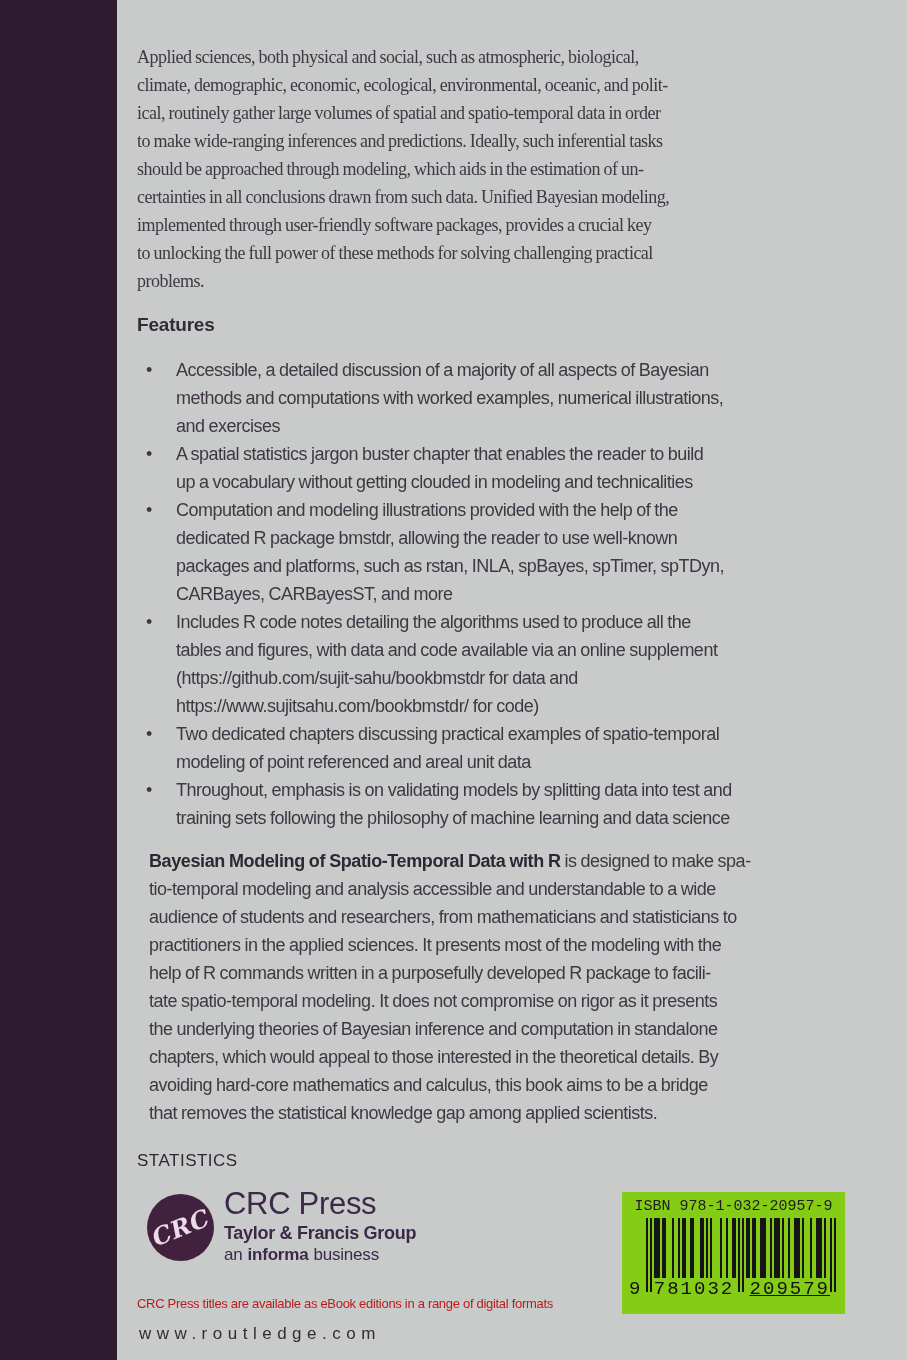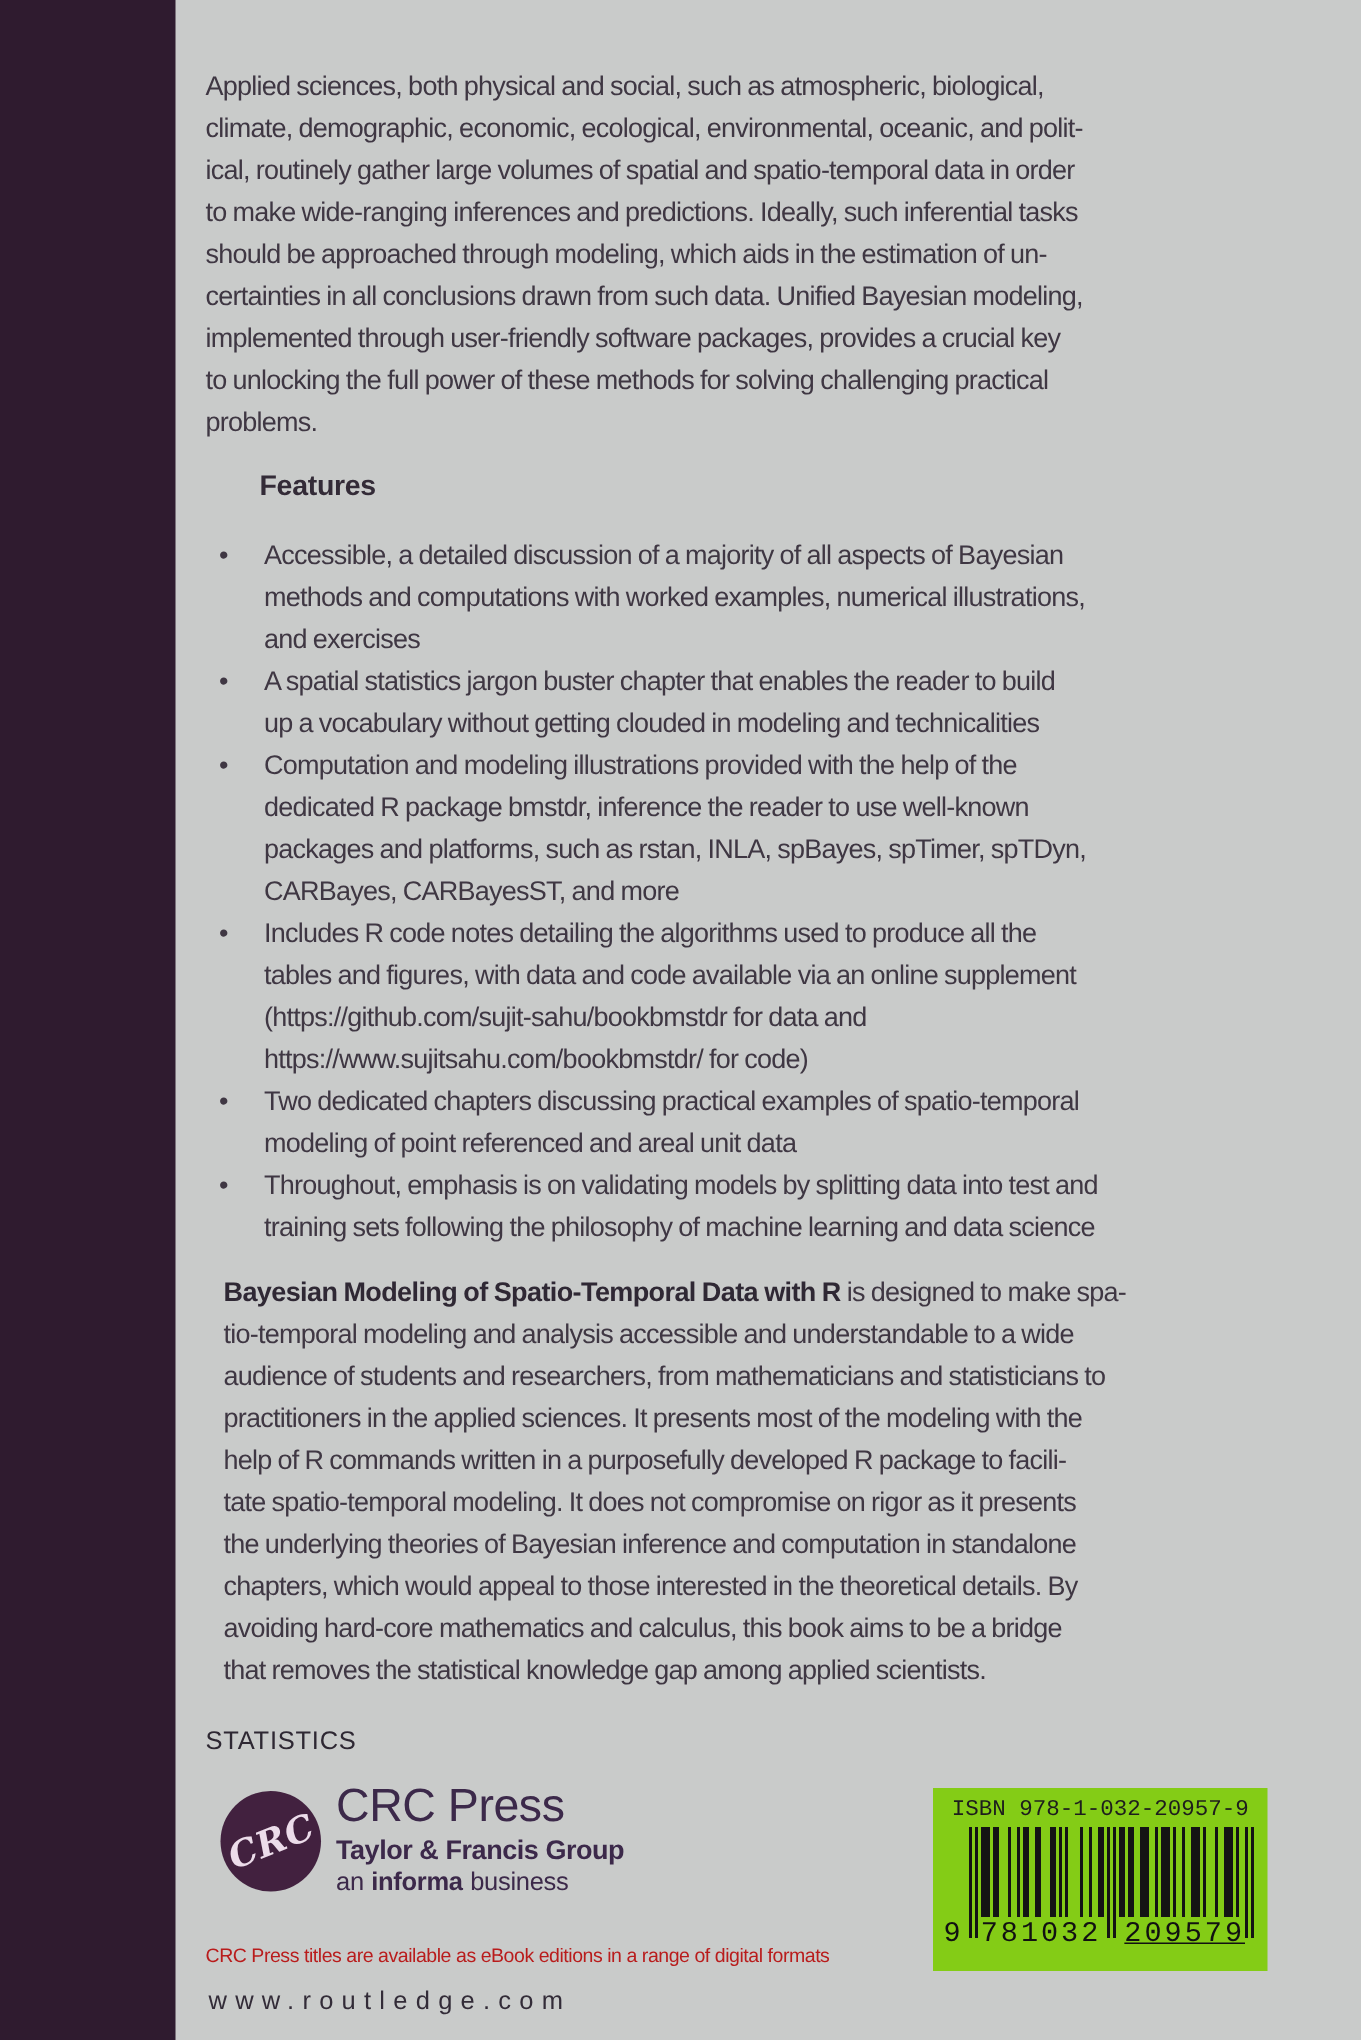--- a/index.html
+++ b/index.html
@@ -13,27 +13,26 @@
   }
   .spine {
     position:absolute; left:0; top:0; bottom:0; width:117px;
     background:#2f1b2f;
   }
   .content {
     position:absolute; left:137px; top:43px; width:703px;
   }
   .pre { white-space:pre; }
   .desc {
-    font-size:18px; line-height:28px; letter-spacing:-0.5px; word-spacing:-0.5px;
+    font-size:18px; line-height:28px; letter-spacing:-0.5px; word-spacing:-0.5px;font-family:Liberation Serif, serif;
   }
   .features-heading {
     margin-top:16px;
     font-size:19px; line-height:28px; font-weight:bold; color:#332b37;
     letter-spacing:-0.2px;
-    margin-left:36px;
   }
   ul.features {
     list-style:none; margin:17px 0 0 0; padding:0;
   }
   ul.features li {
     display:flex; align-items:flex-start;
   }
   ul.features .bullet {
     flex:none; width:30px; margin-left:9px;
     font-size:18px; line-height:28px;
@@ -133,21 +132,21 @@
 and exercises</div>
       </li>
       <li>
         <span class="bullet">•</span>
         <div class="li-text">A spatial statistics jargon buster chapter that enables the reader to build
 up a vocabulary without getting clouded in modeling and technicalities</div>
       </li>
       <li>
         <span class="bullet">•</span>
         <div class="li-text">Computation and modeling illustrations provided with the help of the
-dedicated R package bmstdr, inference the reader to use well-known
+dedicated R package bmstdr, allowing the reader to use well-known
 packages and platforms, such as rstan, INLA, spBayes, spTimer, spTDyn,
 CARBayes, CARBayesST, and more</div>
       </li>
       <li>
         <span class="bullet">•</span>
         <div class="li-text">Includes R code notes detailing the algorithms used to produce all the
 tables and figures, with data and code available via an online supplement
 (https://github.com/sujit-sahu/bookbmstdr for data and
 https://www.sujitsahu.com/bookbmstdr/ for code)</div>
       </li>

